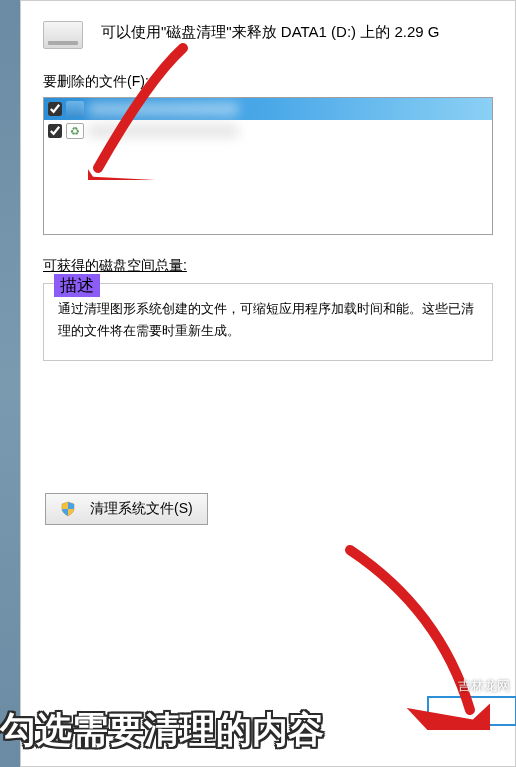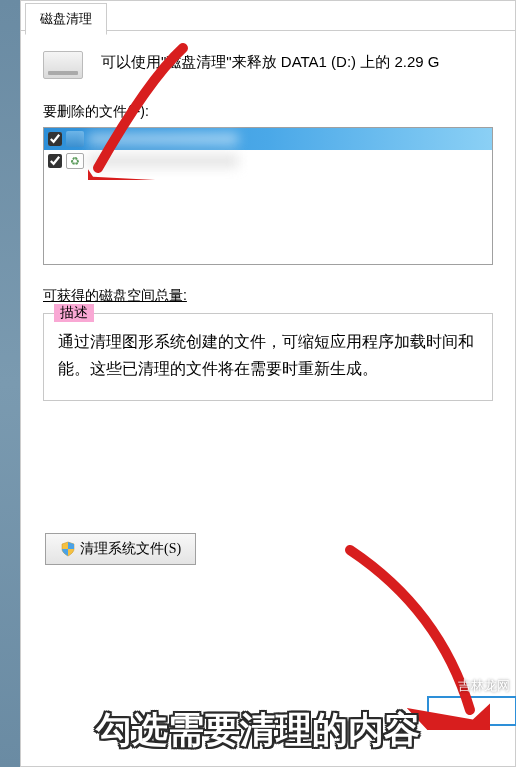--- a/index.html
+++ b/index.html
@@ -113,52 +113,51 @@
   .groupbox {
     border: 1px solid #c8c8c8;
     padding: 14px 14px 18px 14px;
     position: relative;
     margin-bottom: 20px;
   }
   .groupbox-legend {
     position: absolute;
     top: -10px;
     left: 10px;
-    background: #f9a8d4;
+    background: #8b5cf6;
     padding: 0 6px;
-    font-size: 14px;
-  }
-  .desc-text { font-size: 16px; line-height: 1.7; }
+    font-size: 17px;
+  }
+  .desc-text { font-size: 13px; line-height: 1.7; }
   .sys-btn-row { padding: 2px; }
   .sys-btn {
     display: inline-flex;
     align-items: center;
-    gap: 4px;
+    gap: 14px;
     padding: 6px 14px;
     border: 1px solid #a0a0a0;
     background: linear-gradient(180deg, #f8f8f8, #e4e4e4);
     font-size: 14px;
     cursor: pointer;
-    font-family: Liberation Serif, serif;
   }
   .shield-icon {
     width: 16px; height: 16px;
     display: inline-block;
   }
   .arrow {
     position: absolute;
     pointer-events: none;
     z-index: 50;
   }
   .caption {
     position: absolute;
     bottom: 12px;
     left: 0;
     width: 100%;
-    text-align: center;
+    text-align: left;
     font-size: 36px;
     font-weight: 700;
     color: #fff;
     text-shadow:
       -2px -2px 0 #2a2a2a,
        2px -2px 0 #2a2a2a,
       -2px  2px 0 #2a2a2a,
        2px  2px 0 #2a2a2a,
       -2px  0   0 #2a2a2a,
        2px  0   0 #2a2a2a,
@@ -185,25 +184,20 @@
     height: 30px;
     border: 2px solid #2d8fd8;
     background: rgba(255,255,255,0.2);
   }
 </style>
 </head>
 <body>
 
 <div class="window">
 
-  <div class="tab-bar">
-    <div class="tab">
-      <span>磁盘清理</span>
-    </div>
-  </div>
 
   <div class="content">
 
     <div class="intro-row">
       <div class="drive-icon"></div>
       <div class="intro-text">可以使用"磁盘清理"来释放 DATA1 (D:) 上的 2.29 G</div>
     </div>
 
     <div class="section-label">要删除的文件(F):</div>
 

